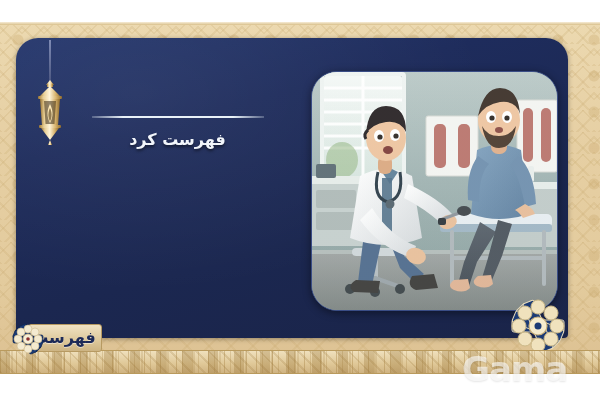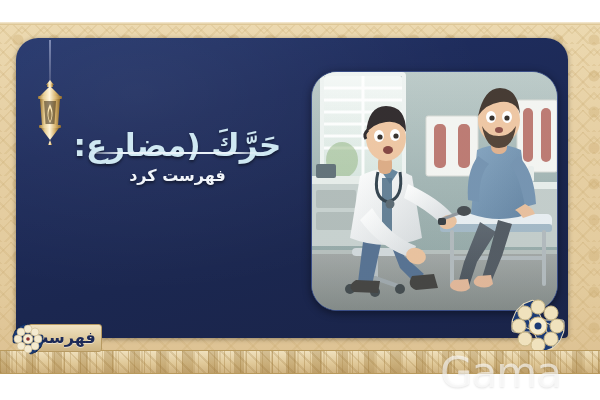--- a/index.html
+++ b/index.html
@@ -124,23 +124,23 @@
   .idx-label{
     position:absolute;left:22px;top:2px;width:72px;height:26px;
     display:flex;align-items:center;justify-content:center;
     color:#1d2a57;font-size:16px;font-weight:700;direction:rtl;
     text-shadow:0 1px 0 rgba(255,255,255,.45);
   }
   .idx-icon{position:absolute;left:2px;top:0;width:40px;height:34px;}
 
   
   .watermark{
-    position:absolute;left:440px;top:352px;
+    position:absolute;left:462px;top:352px;
     color:rgba(255,255,255,.62);
-    font-size:42px;font-weight:400;letter-spacing:-1px;
+    font-size:34px;font-weight:700;letter-spacing:-1px;
     line-height:1;
     text-shadow:0 1px 2px rgba(0,0,0,.10);
     user-select:none;
   }
 </style>
 </head>
 <body>
 
 <div class="slide">
 
@@ -181,21 +181,20 @@
       <path d="M12 21 L24 21 L22.5 44 L13.5 44 Z" fill="#3a2a12" opacity=".55"></path>
       <path d="M18 24 C21 30 21.6 36 18 43 C14.4 36 15 30 18 24 Z" fill="#ffe9b5"></path>
       <path d="M18 28 C20 32 20.3 37 18 41.5 C15.7 37 16 32 18 28 Z" fill="#4a3412" opacity=".6"></path>
       <rect x="7" y="45" width="22" height="3" rx="1" fill="url(#gold1)"></rect>
       <path d="M9 48 L27 48 L18 60 Z" fill="url(#gold1)"></path>
       <path d="M18 60 L20 65 L16 65 Z" fill="url(#gold1)"></path>
     </svg>
   </div>
 
   <div class="wordblock">
-    <div class="ar-line">حَرَّكَ   (مضارع:</div>
     <div class="rule"></div>
     <div class="fa-line">فهرست کرد</div>
   </div>
 
   <div class="photo">
     <svg width="245" height="238" viewBox="0 0 245 238">
       <defs>
         <linearGradient id="wall" x1="0" y1="0" x2="0" y2="1">
           <stop offset="0%" stop-color="#b9c8c6"></stop>
           <stop offset="55%" stop-color="#9fb2b1"></stop>

